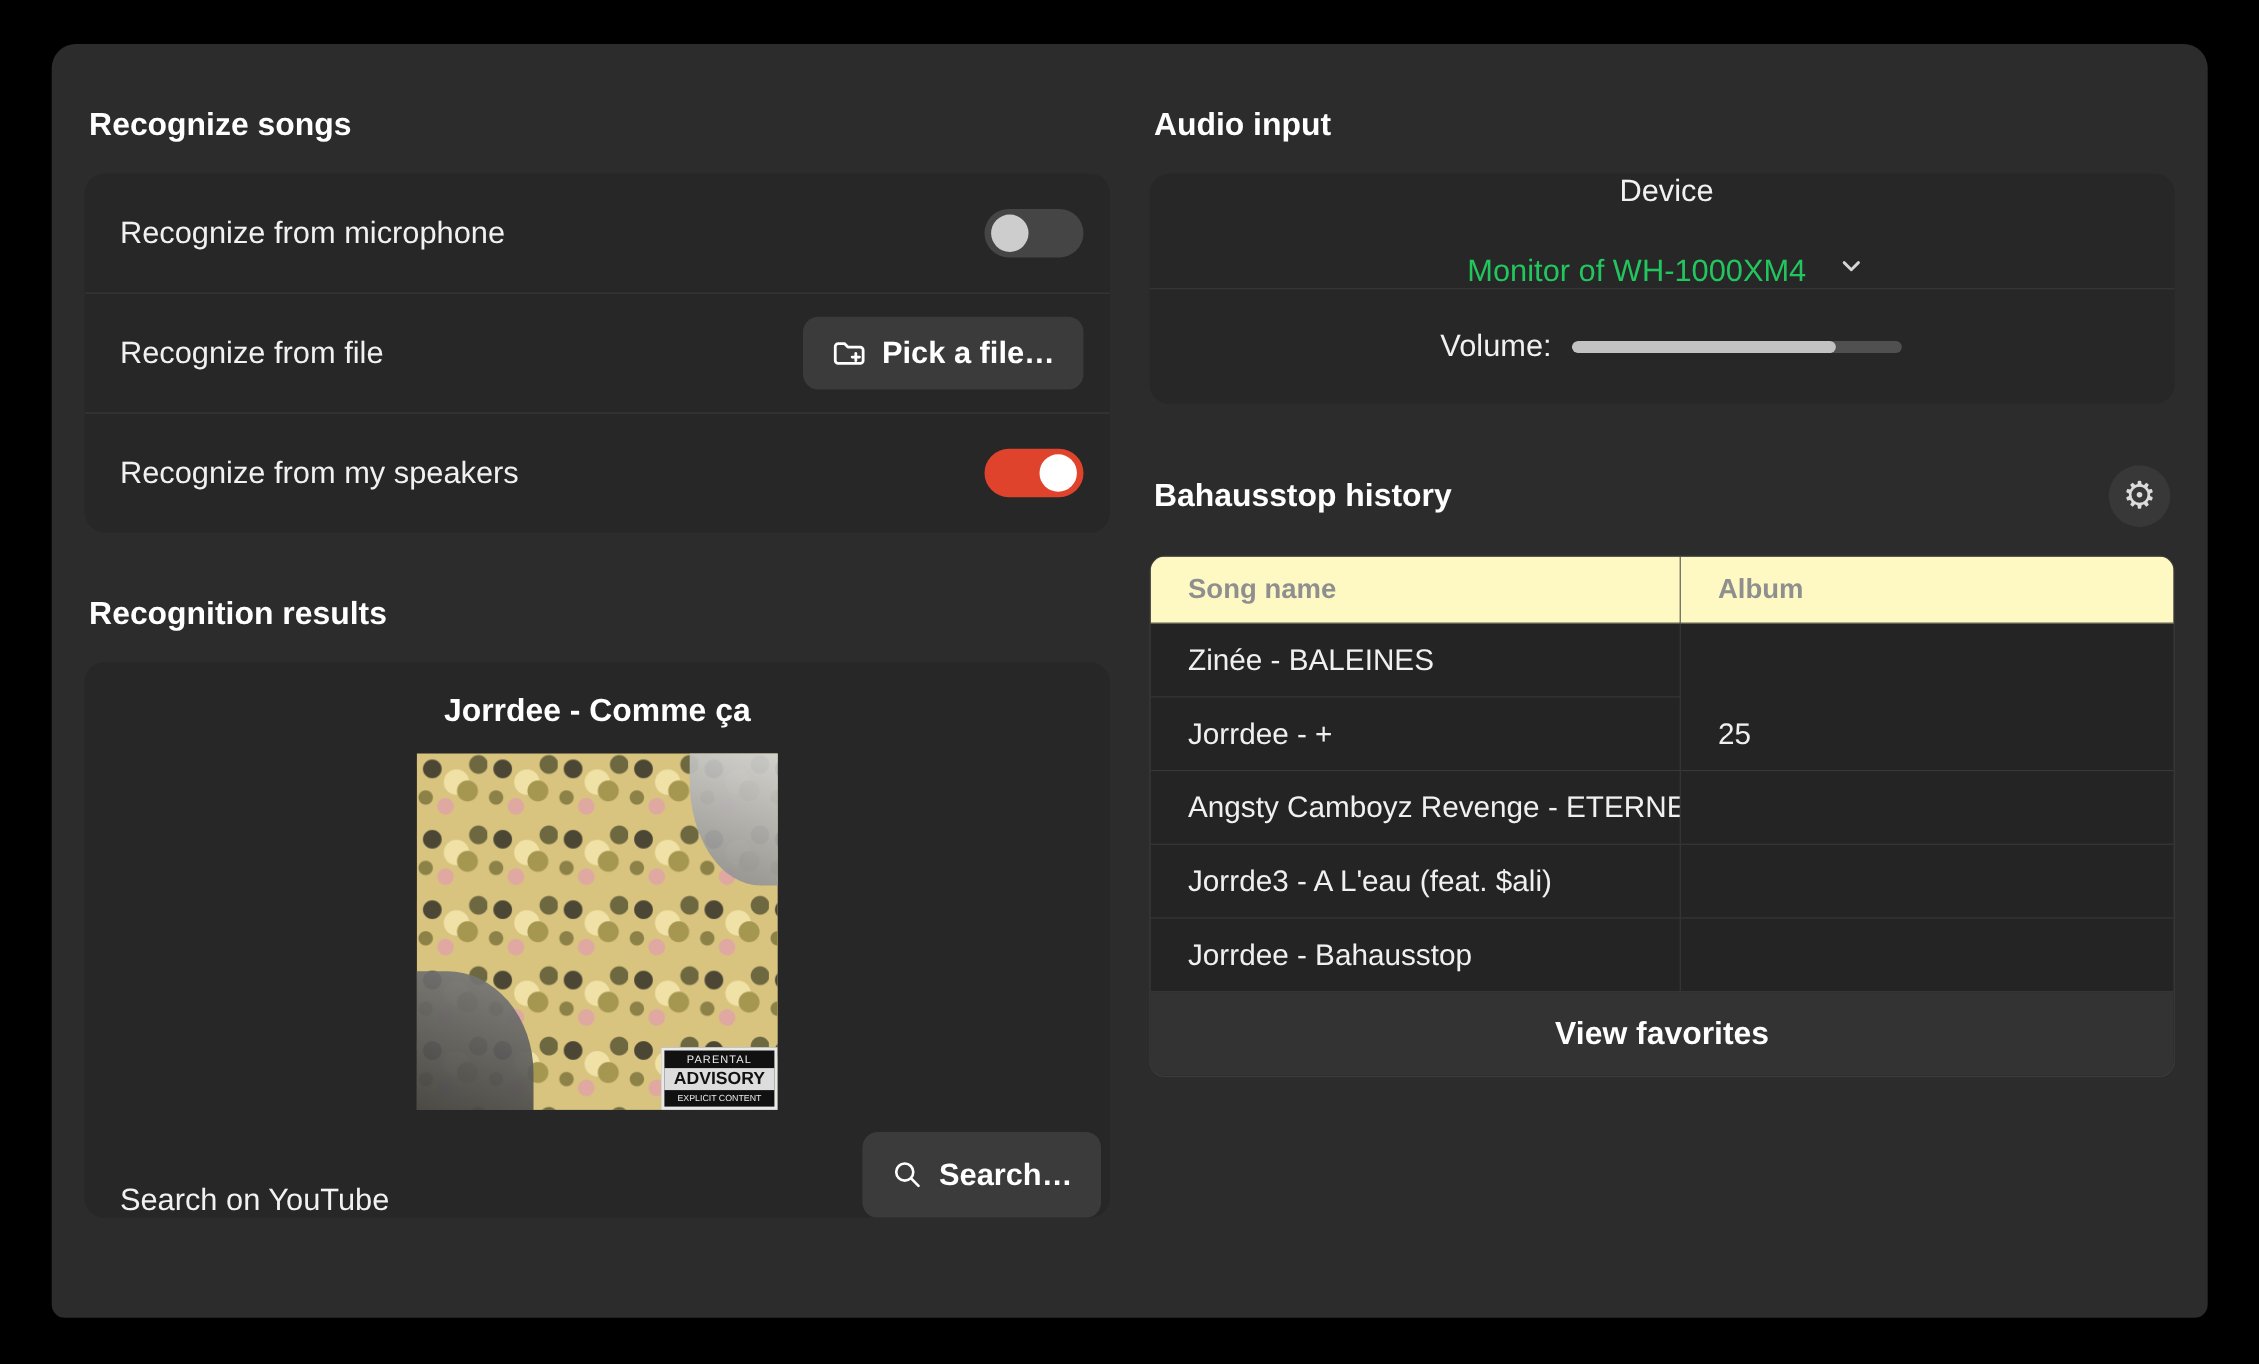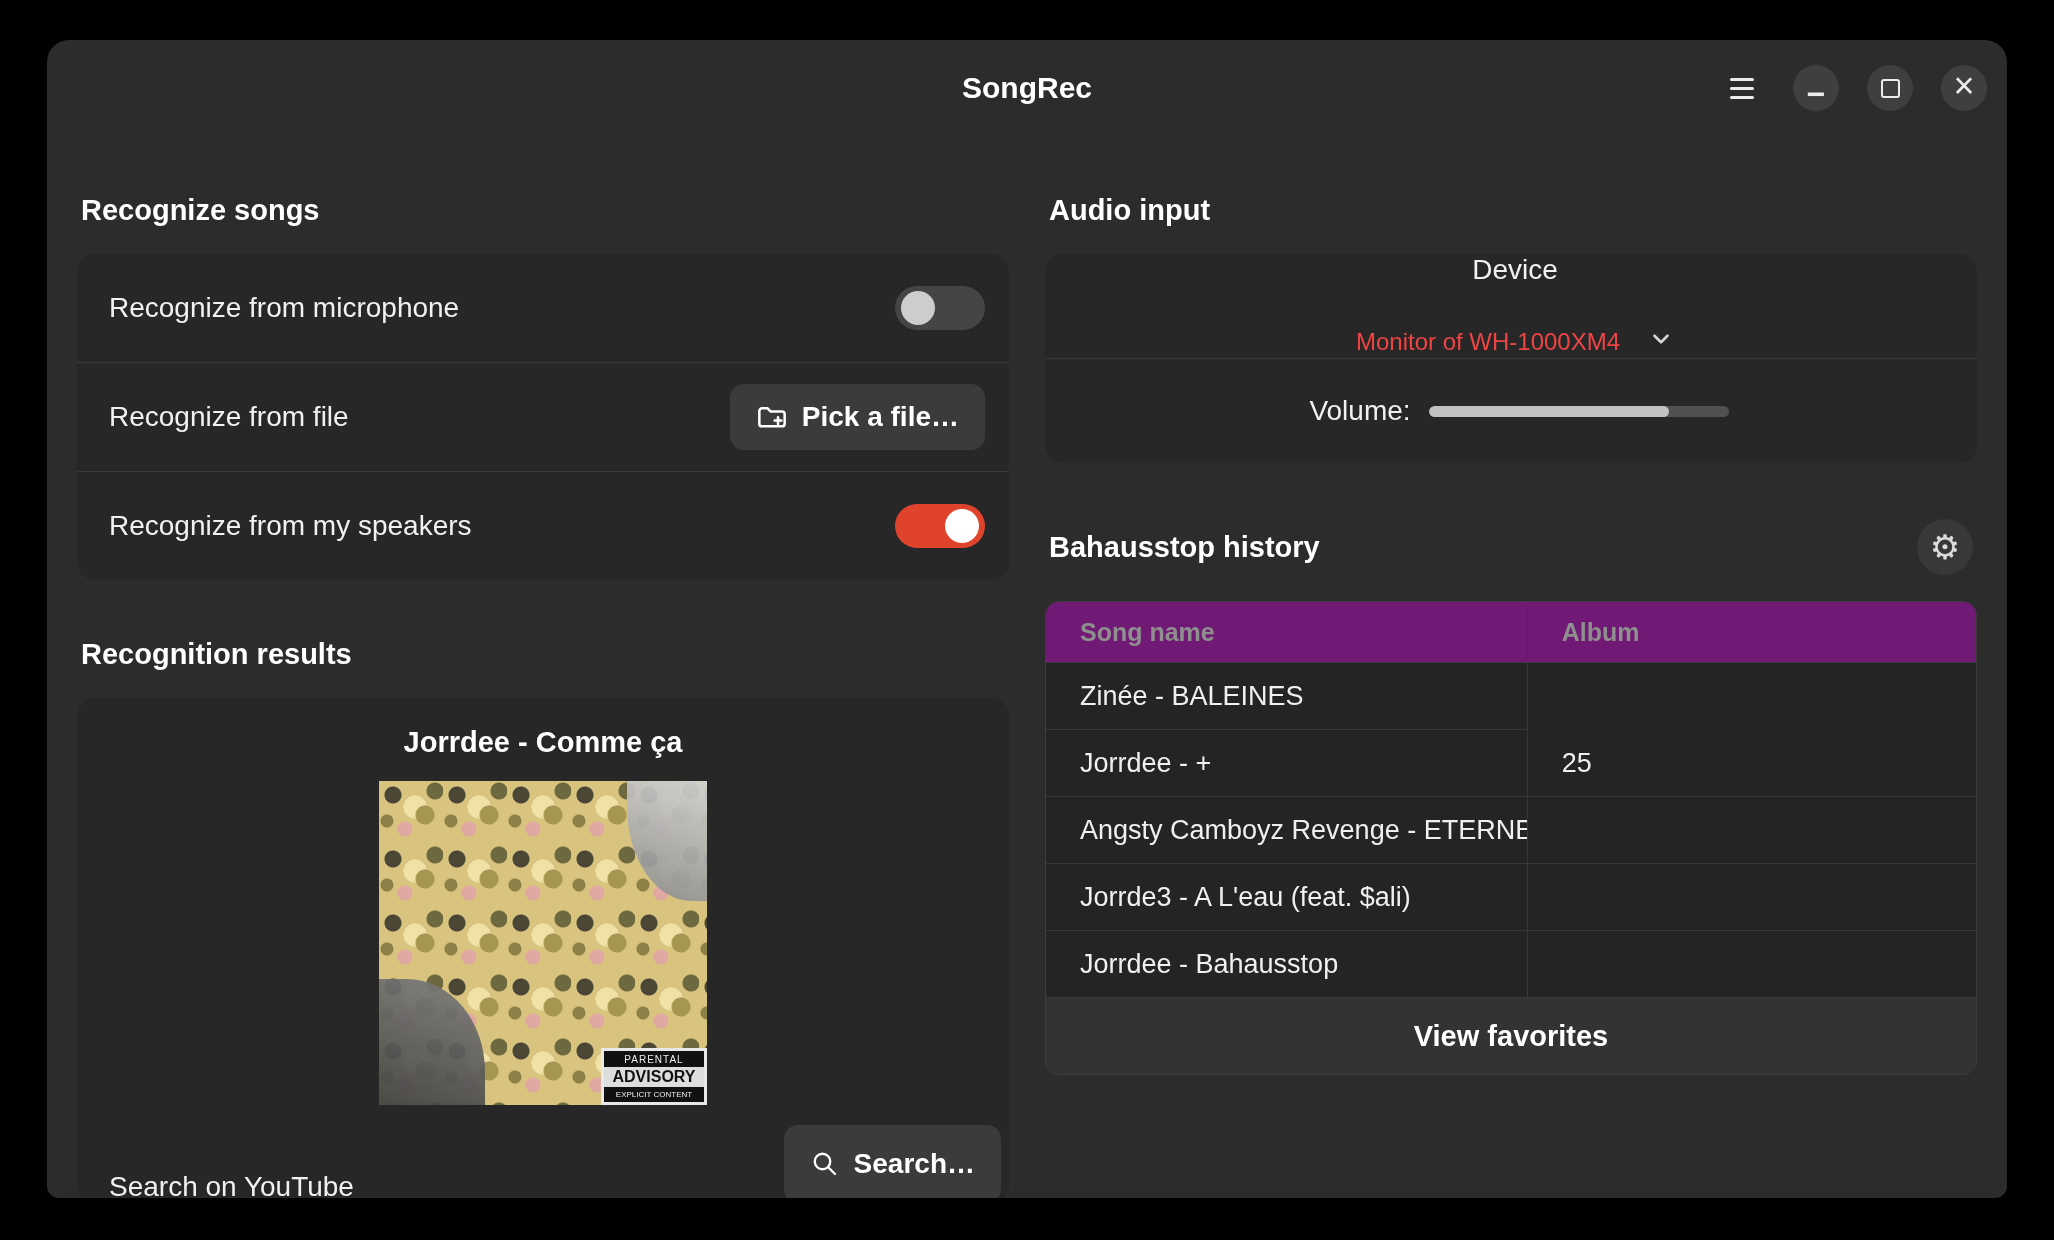--- a/index.html
+++ b/index.html
@@ -79,76 +79,55 @@
   .yt-row{
     margin-top:10px;height:88px;display:flex;align-items:flex-end;justify-content:space-between;
     padding:0 8px 0 32px;
     gap:44px;
   }
   .yt-row .label{color:#f1f1f1;font-size:28px;}
   .yt-row .btn{height:78px;border-radius:14px;}
   
   .row.short{height:104px;flex-direction:column;}
   .dropdown{display:flex;align-items:center;gap:28px;background:transparent;border:none;cursor:pointer;
-    color:#ef4444;font-size:24px;font-family:inherit;padding:0;}
+    color:#22c55e;font-size:28px;font-family:inherit;padding:0;}
   .volume-track{width:300px;height:11px;border-radius:6px;background:#505050;margin-left:18px;overflow:hidden;}
   .volume-fill{height:100%;border-radius:6px;background:#c2c2c2;width:0;}
   .vol-wrap{display:flex;align-items:center;flex:1;}
   .vol-label{color:#f1f1f1;font-size:28px;margin-left:8px;}
   
   .history-heading-row{display:flex;align-items:center;justify-content:space-between;margin:56px 4px 26px;}
   .history-heading-row h2{margin:0;font-size:29px;font-weight:bold;color:#fff;line-height:36px;}
   .gear-btn{width:56px;height:56px;border-radius:50%;background:#383838;border:none;cursor:pointer;
     display:flex;align-items:center;justify-content:center;}
   .gear{font-family:"DejaVu Sans",sans-serif;color:#dcdcdc;font-size:34px;line-height:1;}
   .table-card{border:1px solid #3d3d3d;border-radius:14px;overflow:hidden;background:#242424;}
   .thead,.trow{display:grid;grid-template-columns:51.8% 48.2%;}
   .th{
-    background:#701a75;color:#8f8f8f;font-weight:bold;font-size:25px;
+    background:#fef9c3;color:#8f8f8f;font-weight:bold;font-size:25px;
     padding:0 34px;height:60px;display:flex;align-items:center;
     border-bottom:1px solid #3a3a3a;
   }
   .th:first-child{border-right:1px solid #3a3a3a;}
   .td{
     color:#f0f0f0;font-size:27px;padding:0 34px;height:66px;display:flex;align-items:center;
     border-bottom:1px solid #383838;white-space:nowrap;overflow:hidden;
   }
   .td:first-child{border-right:1px solid #383838;}
   .favorites{
     display:block;width:100%;height:76px;border:none;cursor:pointer;
     background:#333333;color:#fff;font-size:29px;font-weight:bold;font-family:inherit;
   }
   svg.stroke{stroke:#fff;fill:none;stroke-width:1.9;stroke-linecap:round;stroke-linejoin:round;}
 </style>
 </head>
 <body>
 
 <div class="window">
 
-  <div class="headerbar">
-    <div class="win-title">SongRec</div>
-    <div class="controls">
-      <button class="iconbtn">
-        <span class="hamburger">
-            <i></i>
-            <i></i>
-            <i></i>
-          </span>
-      </button>
-      <button class="iconbtn circle">
-        <span class="min-glyph">−</span>
-      </button>
-      <button class="iconbtn circle">
-        <span class="max-glyph"></span>
-      </button>
-      <button class="iconbtn circle">
-        <span class="close-glyph">×</span>
-      </button>
-    </div>
-  </div>
 
   <div class="content">
 
     <div class="col">
       <h2 class="section">Recognize songs</h2>
 
       <div class="card">
         <div class="row">
           <span class="label">Recognize from microphone</span>
           <button class="toggle off">

